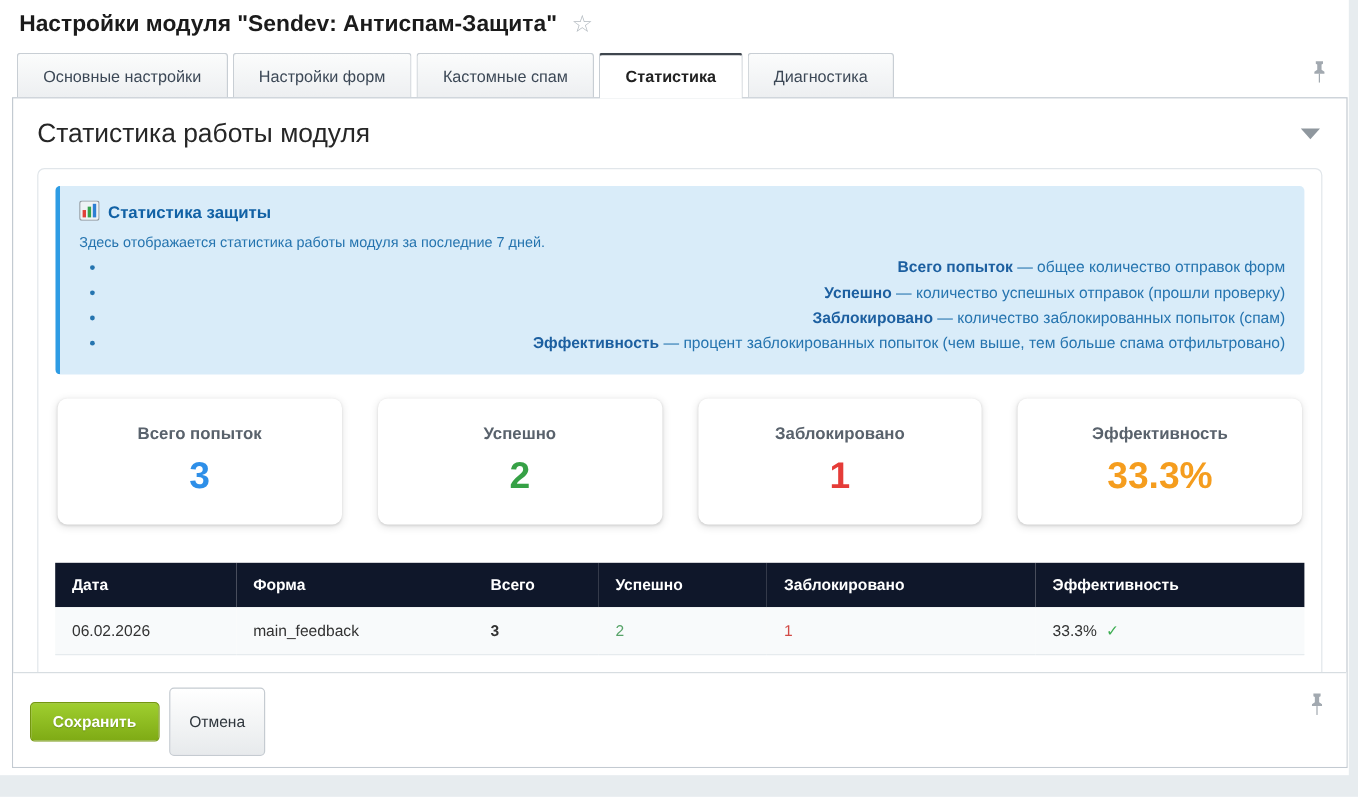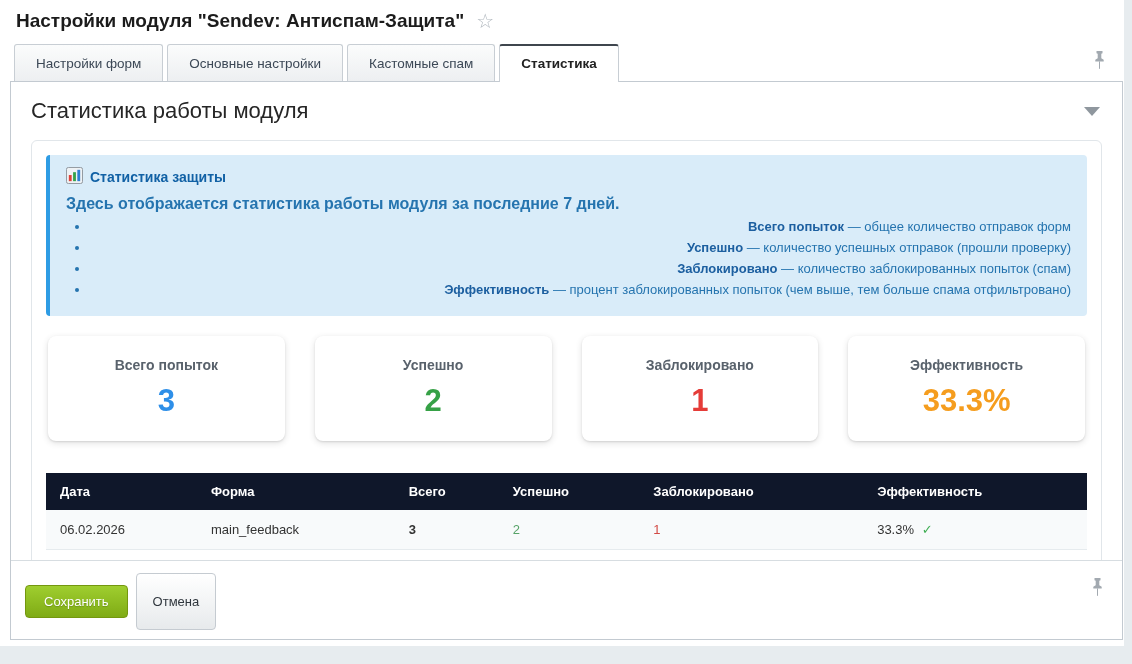--- a/index.html
+++ b/index.html
@@ -69,21 +69,21 @@
   }
   
   .info-box {
     background:#d9ecf9;
     border-left:4px solid #2e9ce4;
     border-radius:4px;
     padding:12px 16px 13px;
   }
   .info-title-row { display:flex; align-items:center; gap:7px; margin-bottom:8px; }
   .info-title { font-size:14px; font-weight:bold; color:#1161a5; }
-  .info-desc { font-size:16px; color:#2574af; margin-bottom:6px;font-weight:bold; }
+  .info-desc { font-size:12px; color:#2574af; margin-bottom:6px; }
   .info-list { margin:6px 0 2px; padding-left:24px;text-align:right; }
   .info-list li { margin:6px 0; font-size:13px; color:#2574af; }
   .info-list li .term { font-weight:bold; color:#1c5fa0; }
   
   .cards-row { display:flex; gap:30px; margin:20px 2px 0; }
   .stat-card {
     flex:1; background:#fff; border-radius:8px; text-align:center;
     padding:21px 10px 25px;
     box-shadow:0 1px 2px rgba(0,0,0,.10), 0 2px 7px rgba(0,0,0,.12);
   }
@@ -109,21 +109,21 @@
   td.red { color:#d24a45; }
   .check { color:#3fae53; margin-left:4px; }
   
   .panel-footer {
     position:absolute; left:0; right:0; bottom:0;
     border-top:1px solid #d7dde1;
     padding:12px 14px 9px;
     background:#fff;
     display:flex; align-items:center;
   }
-  .btn { font-size:13px; font-weight:normal; border-radius:4px; padding:8px 18px; cursor:pointer; }
+  .btn { font-size:13px; font-weight:bold; border-radius:4px; padding:8px 18px; cursor:pointer; }
   .btn-save {
     background:linear-gradient(#9fce2f,#7fab15);
     border:1px solid #74970f; color:#fff;
     text-shadow:0 1px 1px rgba(0,0,0,.2);
   }
   .btn-cancel {
     background:linear-gradient(#ffffff,#e7eaec);
     border:1px solid #c5cbd1; color:#30373e;
     font-weight:normal; margin-left:8px; padding:20px 16px;
   }
@@ -133,24 +133,25 @@
 <body>
 
 <div class="workarea">
 
   <div class="page-title-row">
     <span class="page-title">Настройки модуля "Sendev: Антиспам-Защита"</span>
     <span class="fav-star">☆</span>
   </div>
 
   <div class="tabs-row">
+    <div class="tab">Основные настройки</div>
     <div class="tab">Настройки форм</div>
-    <div class="tab">Основные настройки</div>
     <div class="tab">Кастомные спам</div>
     <div class="tab active">Статистика</div>
+    <div class="tab">Диагностика</div>
     <span class="pin-top">
       <svg width="13" height="20" viewBox="0 0 13 20">
         <path fill="#a2a9b0" d="M3.5 1h6v2.2l-1.2.6v4.4l2.4 1.6v1.6H2.3v-1.6l2.4-1.6V3.8l-1.2-.6z"></path>
         <rect x="6" y="11.4" width="1" height="7.4" fill="#a2a9b0"></rect>
       </svg>
     </span>
   </div>
 
   <div class="panel">
 

